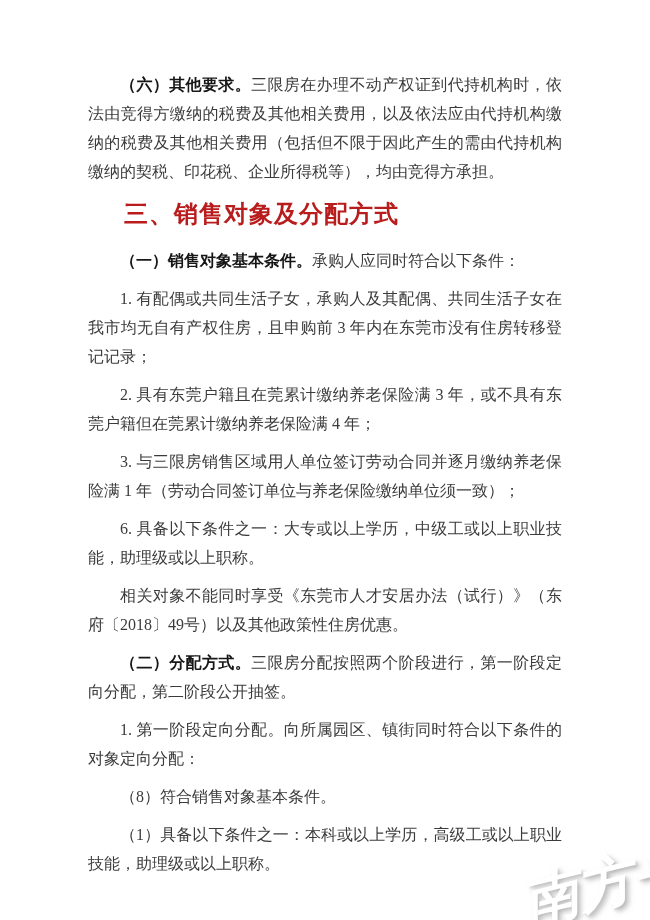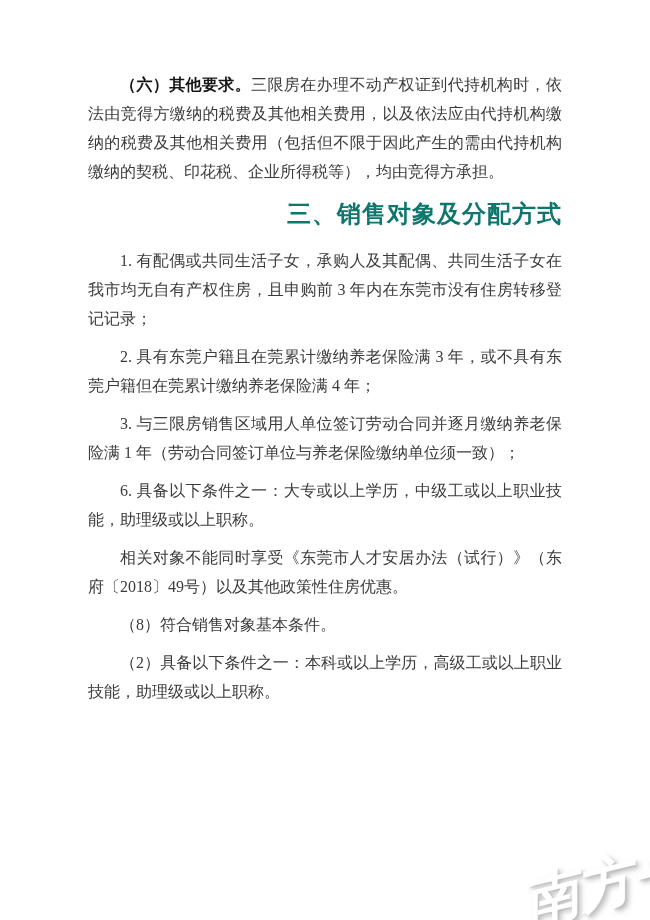--- a/index.html
+++ b/index.html
@@ -27,22 +27,22 @@
   }
   .lead {
     font-weight: 700;
     color: #161616;
   }
   .heading {
     font-family: "Liberation Sans", "DejaVu Sans", sans-serif;
     font-weight: 700;
     font-size: 24px;
     line-height: 38px;
-    color: #0f766e;
-    text-align: right;
+    color: #b91c1c;
+    text-align: left;
     text-indent: 0;
     margin: 6px 0 13px 36px;
     letter-spacing: 1px;
   }
   .watermark {
     position: absolute;
     right: -30px;
     bottom: 8px;
     font-family: "DejaVu Serif", serif;
     font-style: italic;
@@ -59,32 +59,35 @@
 </style>
 </head>
 <body>
 
 <div class="page">
 
   <p class="para"><span class="lead">（六）其他要求。</span><span>三限房在办理不动产权证到代持机构时，依法由竞得方缴纳的税费及其他相关费用，以及依法应由代持机构缴纳的税费及其他相关费用（包括但不限于因此产生的需由代持机构缴纳的契税、印花税、企业所得税等），均由竞得方承担。</span></p>
 
   <h2 class="heading">三、销售对象及分配方式</h2>
 
+  <p class="para"><span class="lead">（一）销售对象基本条件。</span><span>承购人应同时符合以下条件：</span></p>
 
   <p class="para">1. 有配偶或共同生活子女，承购人及其配偶、共同生活子女在我市均无自有产权住房，且申购前 3 年内在东莞市没有住房转移登记记录；</p>
 
   <p class="para">2. 具有东莞户籍且在莞累计缴纳养老保险满 3 年，或不具有东莞户籍但在莞累计缴纳养老保险满 4 年；</p>
 
   <p class="para">3. 与三限房销售区域用人单位签订劳动合同并逐月缴纳养老保险满 1 年（劳动合同签订单位与养老保险缴纳单位须一致）；</p>
 
   <p class="para">6. 具备以下条件之一：大专或以上学历，中级工或以上职业技能，助理级或以上职称。</p>
 
   <p class="para">相关对象不能同时享受《东莞市人才安居办法（试行）》（东府〔2018〕49号）以及其他政策性住房优惠。</p>
 
+  <p class="para"><span class="lead">（二）分配方式。</span><span>三限房分配按照两个阶段进行，第一阶段定向分配，第二阶段公开抽签。</span></p>
 
+  <p class="para">1. 第一阶段定向分配。向所属园区、镇街同时符合以下条件的对象定向分配：</p>
 
   <p class="para">（8）符合销售对象基本条件。</p>
 
-  <p class="para">（2）具备以下条件之一：本科或以上学历，高级工或以上职业技能，助理级或以上职称。</p>
+  <p class="para">（1）具备以下条件之一：本科或以上学历，高级工或以上职业技能，助理级或以上职称。</p>
 
   <div class="watermark">南方+</div>
 
 </div>
 
 </body></html>

